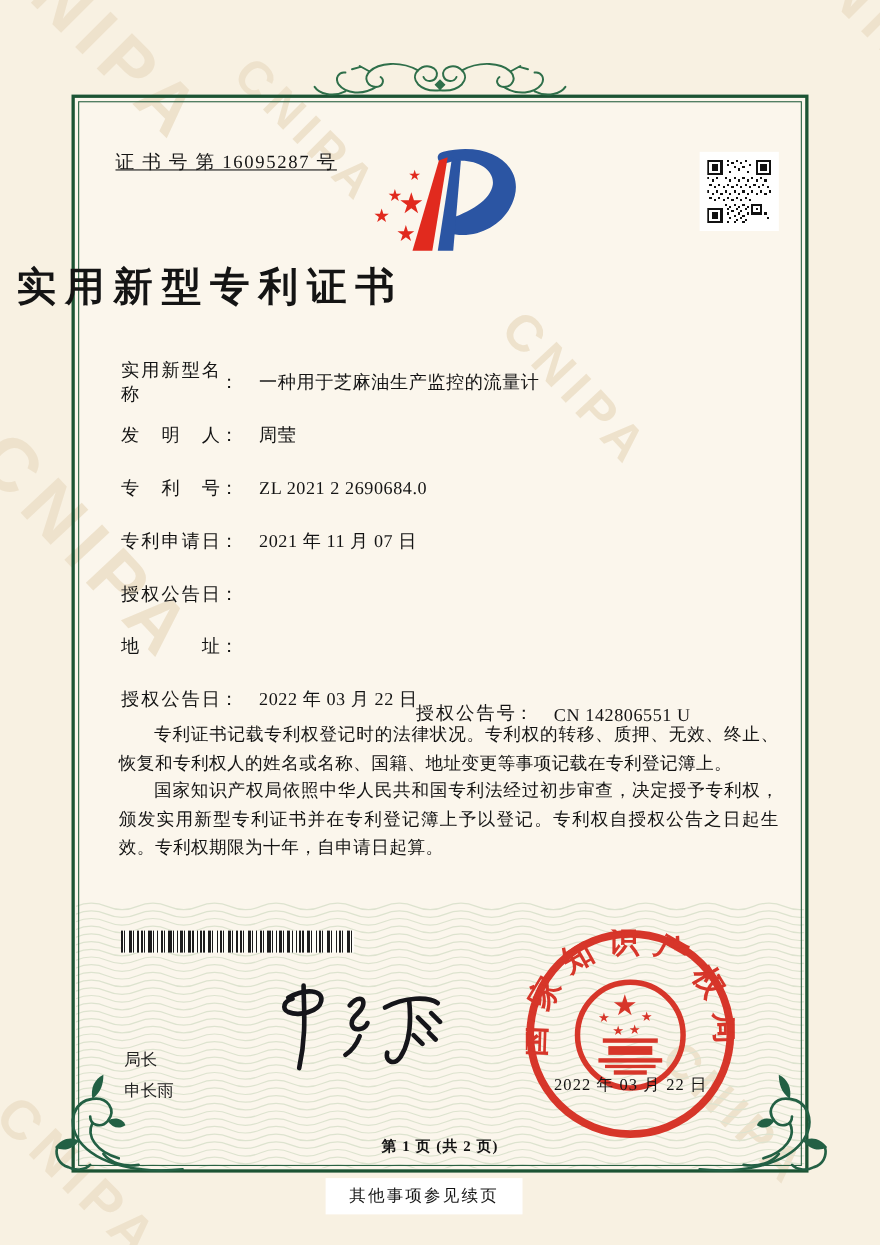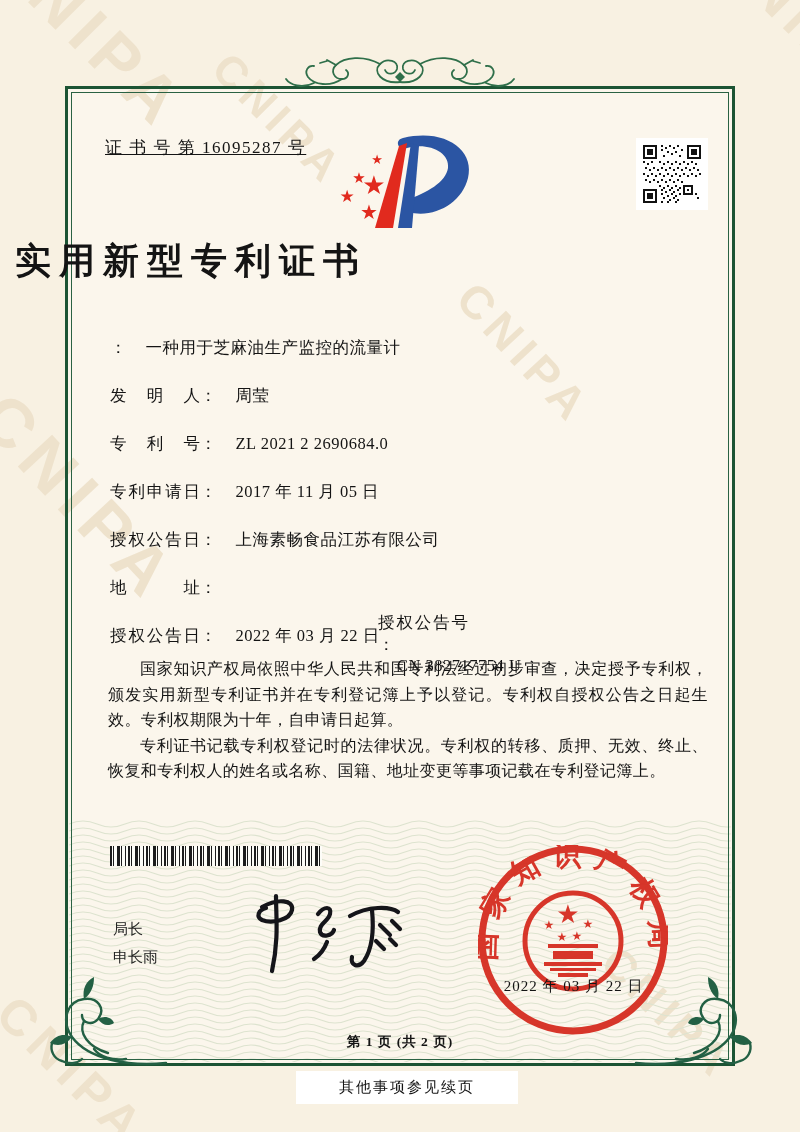--- a/index.html
+++ b/index.html
@@ -22,41 +22,41 @@
   .certno{position:absolute;left:105px;top:136px;font-size:17px;letter-spacing:1.5px;z-index:3;text-decoration:underline;}
   .logo{position:absolute;left:315px;top:126px;z-index:2;}
   .qr-box{position:absolute;left:636px;top:138px;width:72px;height:72px;background:#ffffff;
       z-index:2;display:flex;align-items:center;justify-content:center;}
   .title{position:absolute;top:237px;left:15px;width:100%;text-align:left;
       font-size:36px;font-weight:bold;letter-spacing:8px;z-index:3;}
   .fields{position:absolute;top:324px;left:110px;width:600px;z-index:3;}
   .frow{height:48px;display:flex;align-items:center;font-size:16.5px;position:relative;}
   .f-label{display:inline-block;width:90px;text-align:justify;text-align-last:justify;}
   .f-value{margin-left:19px;letter-spacing:.5px;white-space:nowrap;}
-  .grant-right{position:absolute;left:268px;top:0;height:48px;display:flex;align-items:flex-start;flex-direction:column;}
+  .grant-right{position:absolute;left:268px;top:0;height:48px;display:flex;align-items:flex-end;}
   .paras{position:absolute;top:656px;left:108px;width:600px;z-index:3;
       font-size:16px;line-height:25.5px;text-align:justify;letter-spacing:.4px;}
   .paras p{margin:0;text-indent:2em;}
   .barcode{position:absolute;left:110px;top:846px;width:212px;height:20px;z-index:3;
       background-color:#fdfdf8;
       background-image:repeating-linear-gradient(90deg,
         #1c1c1c 0 2px,transparent 2px 3px,#1c1c1c 3px 4px,transparent 4px 7px,
         #1c1c1c 7px 10px,transparent 10px 11px,#1c1c1c 11px 12px,transparent 12px 15px,
         #1c1c1c 15px 16px,transparent 16px 18px);}
   .sig-title,.sig-name{position:absolute;left:113px;z-index:3;font-size:15px;
-      font-family:"Liberation Sans","DejaVu Sans",sans-serif;color:#222;}
+      font-family:"Liberation Sans","DejaVu Sans",sans-serif;color:#222;margin-top:34px;}
   .sig-title{top:920px;}
   .sig-name{top:948px;}
   .sig-svg{position:absolute;left:232px;top:891px;z-index:3;}
   .seal{position:absolute;left:478px;top:845px;z-index:3;opacity:.93;}
   .seal-date{position:absolute;left:486px;top:977px;width:175px;text-align:center;
       font-size:15px;letter-spacing:1px;z-index:4;}
   .pagenum{position:absolute;top:1033px;left:0;width:100%;text-align:center;
       font-size:13.5px;letter-spacing:1px;z-index:3;font-weight:bold;}
-  .note{position:absolute;left:296px;top:1071px;width:222px;height:33px;background:#ffffff;
+  .note{position:absolute;left:296px;top:1071px;width:179px;height:33px;background:#ffffff;
       z-index:2;display:flex;align-items:center;justify-content:center;
       font-size:15px;letter-spacing:2px;}
 </style>
 </head>
 <body>
 
 <div class="frame-bg"></div>
 
 <div class="wm" style="left:-35px;top:-8px;font-size:66px;transform:rotate(45deg);">CNIPA</div>
 <div class="wm" style="left:196px;top:94px;font-size:44px;transform:rotate(45deg);">CNIPA</div>
@@ -199,62 +199,62 @@
       M9 24h1v1h-1z M12 25h1v1h-1z M14 24h1v1h-1z M16 25h1v1h-1z M18 24h1v1h-1z M26 24h1v1h-1z M27 26h1v1h-1z
       M10 26h1v1h-1z M13 27h1v1h-1z M15 26h1v1h-1z M17 27h1v1h-1z M9 28h1v1h-1z M12 28h1v1h-1z M16 28h1v1h-1z"></path>
     </g>
   </svg>
 </div>
 
 <div class="title">实用新型专利证书</div>
 
 <div class="fields">
   <div class="frow">
+    <span class="f-label">实用新型名称</span>
       <span>：</span>
     <span class="f-value">一种用于芝麻油生产监控的流量计</span>
   </div>
   <div class="frow">
     <span class="f-label">发明人</span>
       <span>：</span>
     <span class="f-value">周莹</span>
   </div>
   <div class="frow">
     <span class="f-label">专利号</span>
       <span>：</span>
     <span class="f-value">ZL 2021 2 2690684.0</span>
   </div>
   <div class="frow">
     <span class="f-label">专利申请日</span>
       <span>：</span>
-    <span class="f-value">2017 年 11 月 05 日</span>
+    <span class="f-value">2021 年 11 月 07 日</span>
   </div>
   <div class="frow">
     <span class="f-label">授权公告日</span>
       <span>：</span>
-    <span class="f-value">上海素畅食品江苏有限公司</span>
   </div>
   <div class="frow">
     <span class="f-label">地址</span>
       <span>：</span>
   </div>
   <div class="frow">
     <span class="f-label">授权公告日</span>
       <span>：</span>
     <span class="f-value">2022 年 03 月 22 日</span>
     <span class="grant-right">
       <span class="f-label">授权公告号</span>
         <span>：</span>
-      <span class="f-value">CN 382717754 U</span>
+      <span class="f-value">CN 142806551 U</span>
     </span>
   </div>
 </div>
 
 <div class="paras">
+  <p>专利证书记载专利权登记时的法律状况。专利权的转移、质押、无效、终止、恢复和专利权人的姓名或名称、国籍、地址变更等事项记载在专利登记簿上。</p>
   <p>国家知识产权局依照中华人民共和国专利法经过初步审查，决定授予专利权，颁发实用新型专利证书并在专利登记簿上予以登记。专利权自授权公告之日起生效。专利权期限为十年，自申请日起算。</p>
-  <p>专利证书记载专利权登记时的法律状况。专利权的转移、质押、无效、终止、恢复和专利权人的姓名或名称、国籍、地址变更等事项记载在专利登记簿上。</p>
 </div>
 
 <div class="barcode"></div>
 
 <div class="sig-title">局长</div>
 <div class="sig-name">申长雨</div>
 <svg class="sig-svg" width="185" height="88" viewBox="0 0 185 88">
   <g fill="none" stroke="#15151a" stroke-width="4.2" stroke-linecap="round" stroke-linejoin="round">
     <path d="M30 16 C46 7 62 9 60 19 C58 29 40 33 30 29 C24 26 26 19 34 17"></path>
     <path d="M44 5 C44 25 47 48 40 80"></path>

